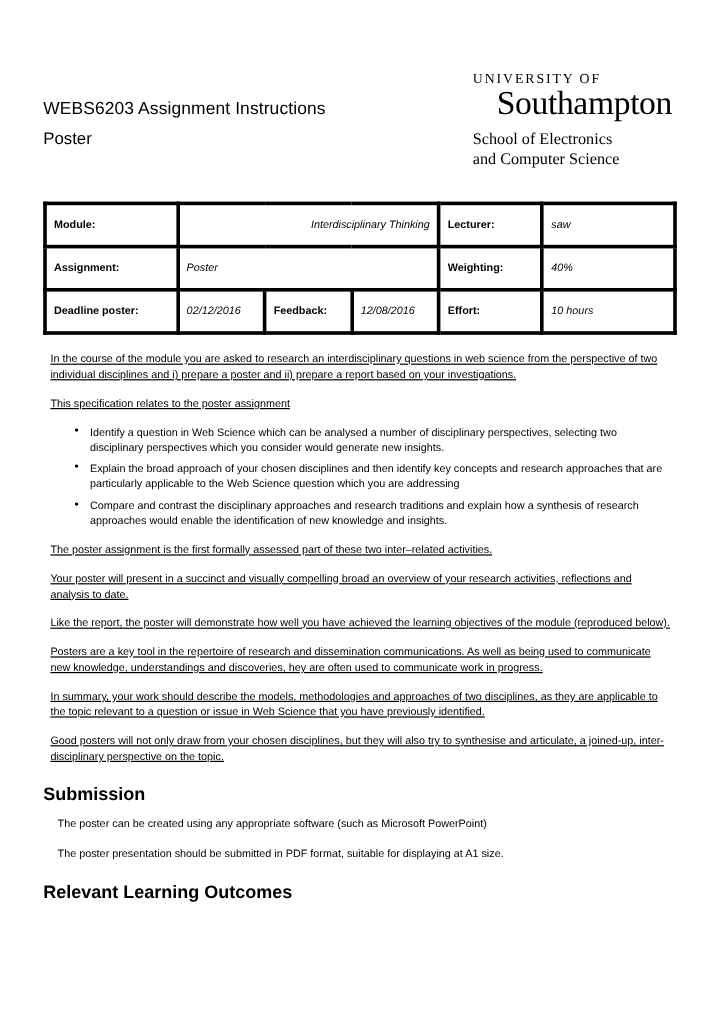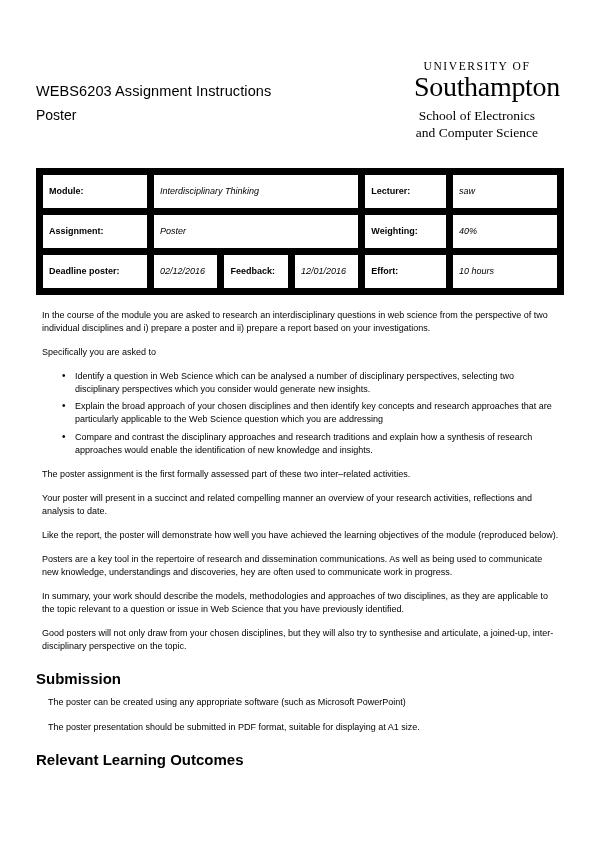--- a/index.html
+++ b/index.html
@@ -36,21 +36,21 @@
     letter-spacing: 0.1px;
     line-height: 1.25;
   }
   .doc-subtitle {
     font-size: 14px;
     font-weight: normal;
     margin-top: 7px;
     line-height: 1.2;
   }
   .header-right {
-    text-align: center;
+    text-align: left;
     line-height: 1.05;
     padding-right: 4px;
   }
   .uni-small {
     font-family: "Liberation Serif", serif;
     font-size: 11.5px;
     letter-spacing: 1.6px;
     font-weight: normal;
   }
   .uni-big {
@@ -68,39 +68,40 @@
     line-height: 1.25;
   }
   
   table.info {
     border-collapse: collapse;
     width: 100%;
     margin-bottom: 14px;
     table-layout: fixed;
   }
   table.info td {
-    border: 7px solid #000000;
+    border: 3px solid #000000;
     font-size: 9px;
     padding: 6px 6px 7px 6px;
     vertical-align: middle;
     height: 20px;
   }
   td.lbl {
     font-weight: bold;
   }
   td.val {
     font-style: italic;
   }
   
   p.body {
     font-size: 9px;
     line-height: 1.45;
     margin: 0 0 11px 0;
     padding-left: 6px;
     padding-right: 4px;
+    text-decoration: underline;
   }
   ul.bullets {
     margin: 0 0 11px 0;
     padding-left: 26px;
     list-style: none;
   }
   ul.bullets li {
     font-size: 9px;
     line-height: 1.42;
     margin-bottom: 5px;
@@ -152,52 +153,52 @@
       <div class="uni-big">Southampton</div>
       <div class="school-line">School of Electronics</div>
       <div class="school-line" style="margin-top:0;">and Computer Science</div>
     </div>
   </div>
 
   <table class="info">
     <tbody>
         <tr>
       <td class="lbl" style="width:20%;">Module:</td>
-      <td class="val" colspan="3" style="width:45%;">Interdisciplinary Thinking</td>
+      <td class="val" colspan="3" style="width:45%;text-align:right;">Interdisciplinary Thinking</td>
       <td class="lbl" style="width:15%;">Lecturer:</td>
       <td class="val" style="width:20%;margin-left:30px;">saw</td>
     </tr>
     <tr>
       <td class="lbl">Assignment:</td>
       <td class="val" colspan="3">Poster</td>
       <td class="lbl">Weighting:</td>
       <td class="val">40%</td>
     </tr>
     <tr>
       <td class="lbl">Deadline poster:</td>
       <td class="val">02/12/2016</td>
       <td class="lbl">Feedback:</td>
-      <td class="val">12/01/2016</td>
+      <td class="val">12/08/2016</td>
       <td class="lbl">Effort:</td>
       <td class="val">10 hours</td>
     </tr>
   </tbody>
     </table>
 
   <p class="body">In the course of the module you are asked to research an interdisciplinary questions in web science from the perspective of two individual disciplines and i) prepare a poster and ii) prepare a report based on your investigations.</p>
-  <p class="body">Specifically you are asked to</p>
+  <p class="body">This specification relates to the poster assignment</p>
 
   <ul class="bullets">
     <li>Identify a question in Web Science which can be analysed a number of disciplinary perspectives, selecting two disciplinary perspectives which you consider would generate new insights.</li>
     <li>Explain the broad approach of your chosen disciplines and then identify key concepts and research approaches that are particularly applicable to the Web Science question which you are addressing</li>
     <li>Compare and contrast the disciplinary approaches and research traditions and explain how a synthesis of research approaches would enable the identification of new knowledge and insights.</li>
   </ul>
 
   <p class="body">The poster assignment is the first formally assessed part of these two inter–related activities.</p>
-  <p class="body">Your poster will present in a succinct and related compelling manner an overview of your research activities, reflections and analysis to date.</p>
+  <p class="body">Your poster will present in a succinct and visually compelling broad an overview of your research activities, reflections and analysis to date.</p>
   <p class="body">Like the report, the poster will demonstrate how well you have achieved the learning objectives of the module (reproduced below).</p>
   <p class="body">Posters are a key tool in the repertoire of research and dissemination communications. As well as being used to  communicate new knowledge, understandings and discoveries, hey are often used to communicate work in progress.</p>
   <p class="body">In summary, your work should describe the models, methodologies and approaches of two disciplines, as they are applicable to the topic relevant to a question or issue in Web Science that you have previously identified.</p>
   <p class="body">Good posters will not only draw from your chosen disciplines, but they will also try to synthesise and articulate, a joined-up, inter-disciplinary perspective on the topic.</p>
 
   <h2 class="section">Submission</h2>
   <p class="sub">The poster can be created using any appropriate software (such as Microsoft PowerPoint)</p>
   <p class="sub">The poster presentation should be submitted in PDF format, suitable for displaying at A1 size.</p>
 
   <h2 class="section">Relevant Learning Outcomes</h2>

